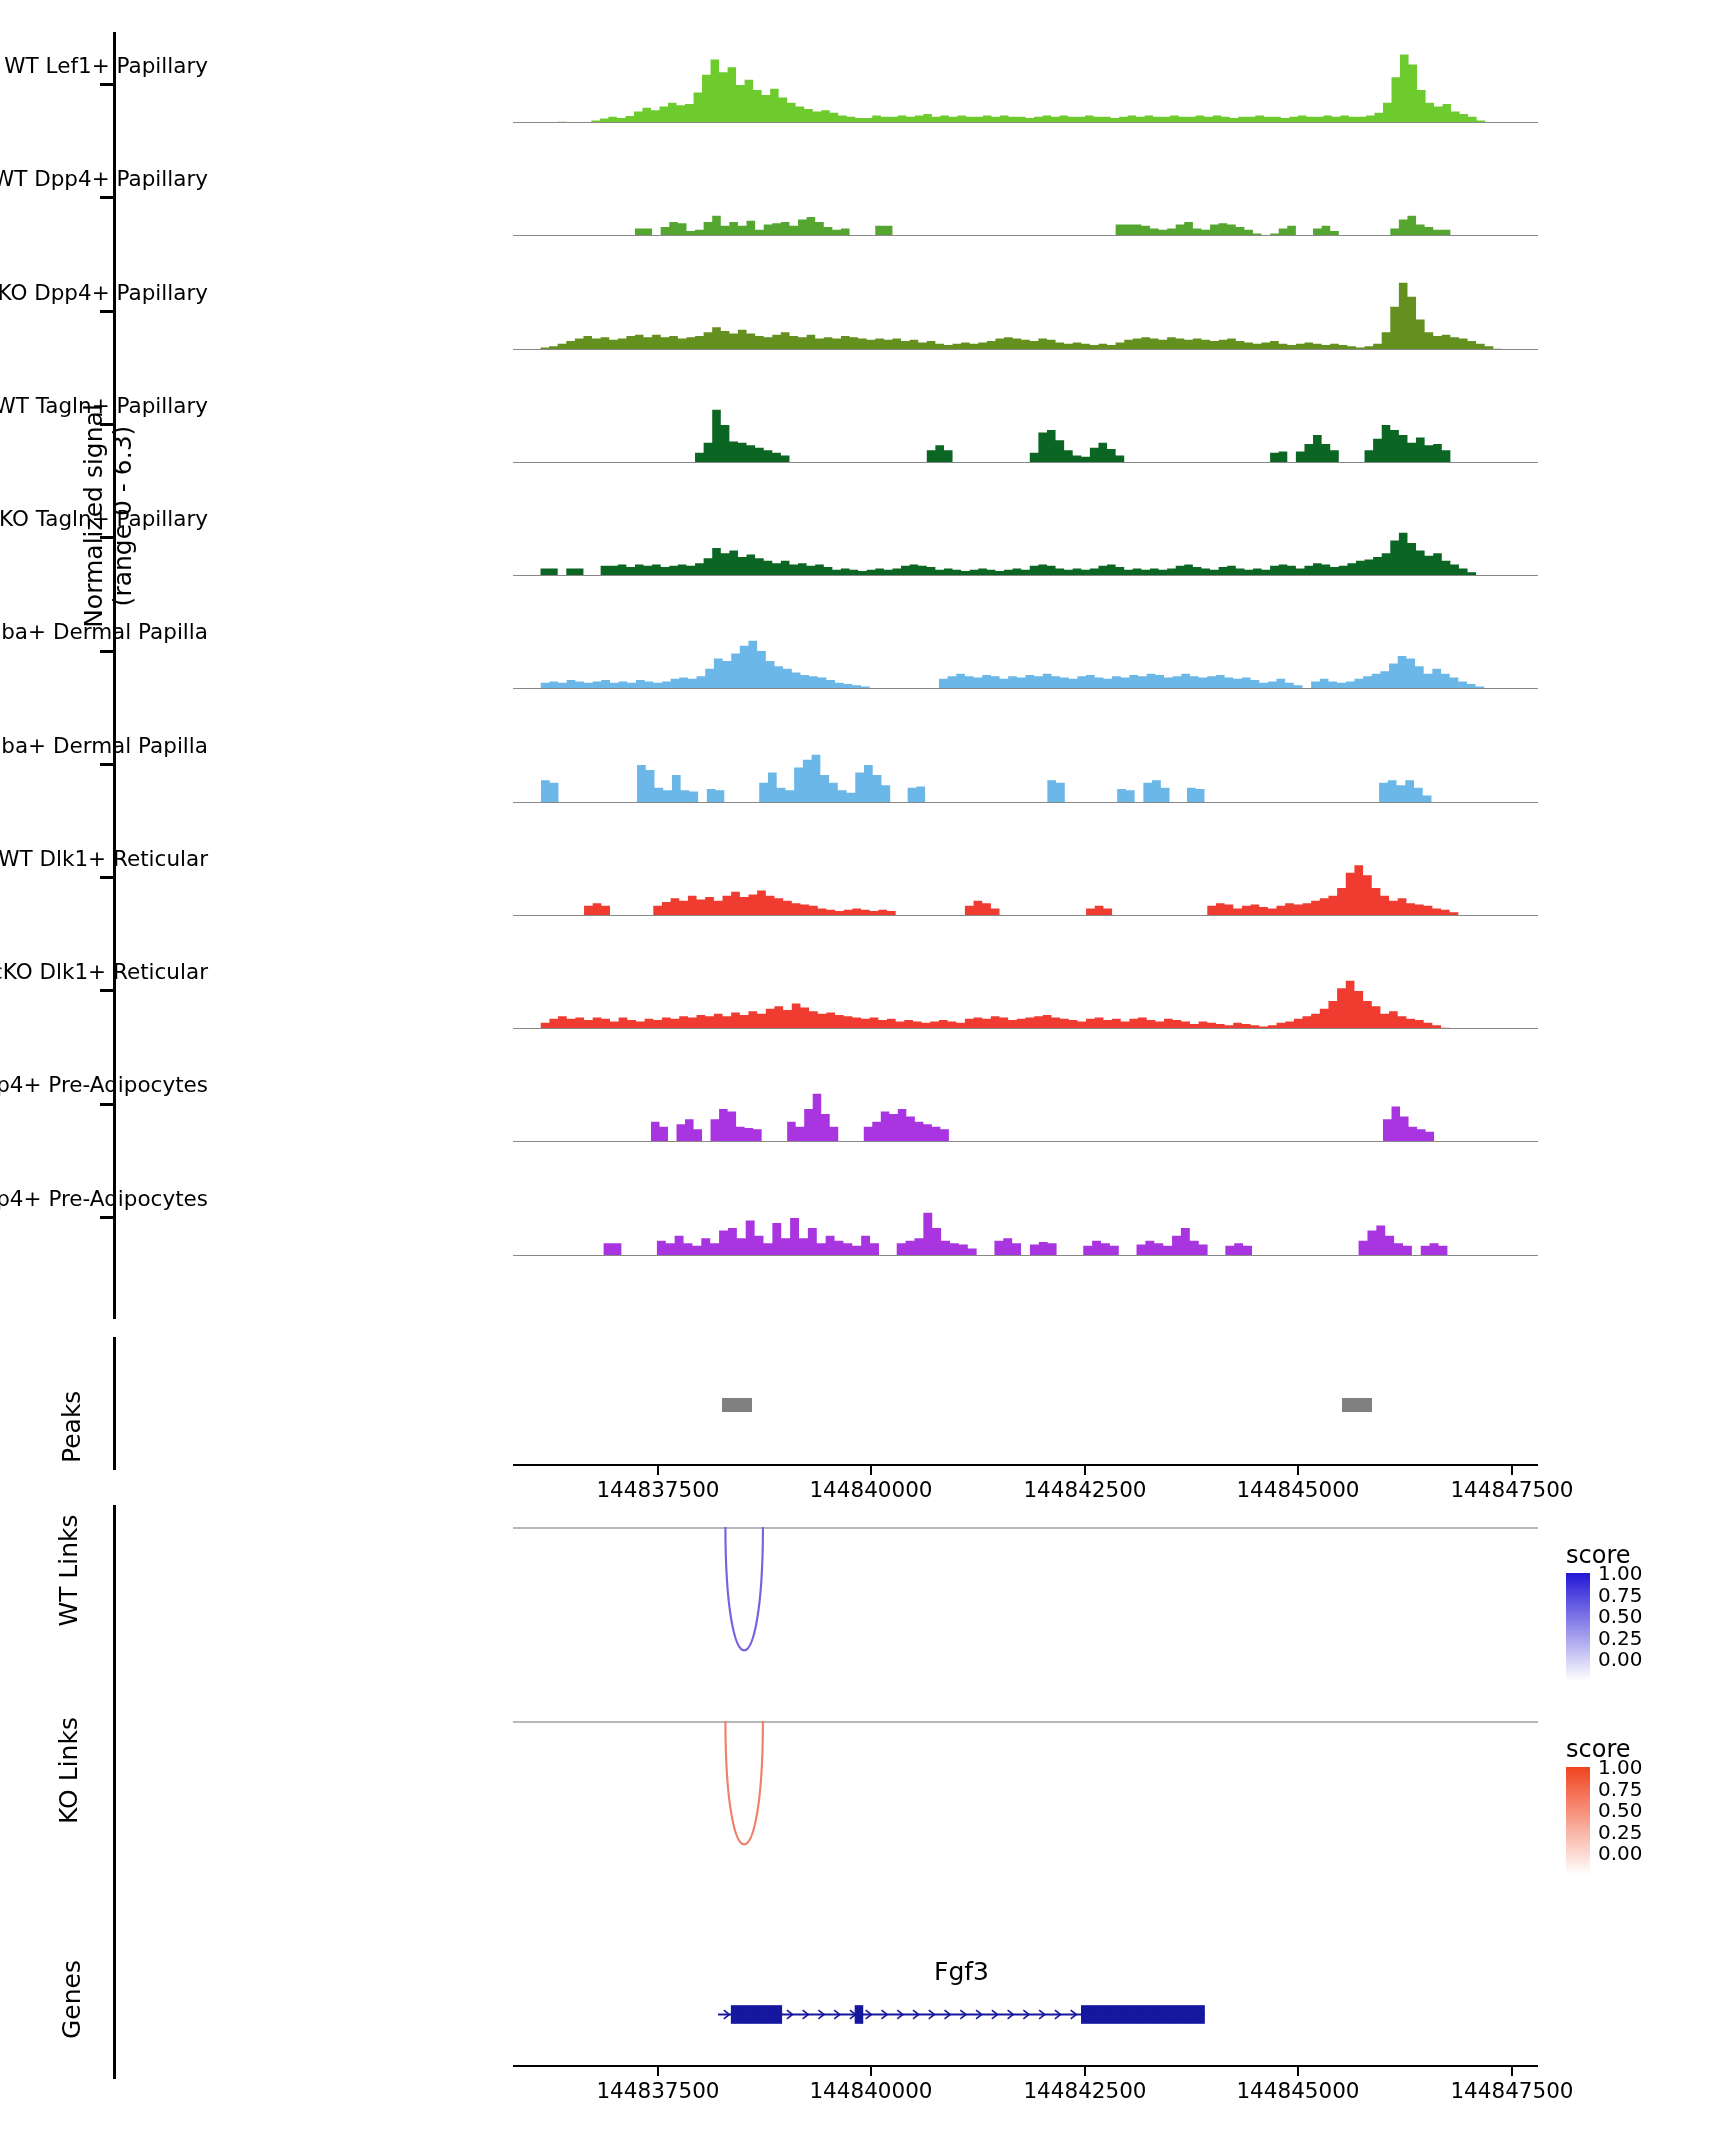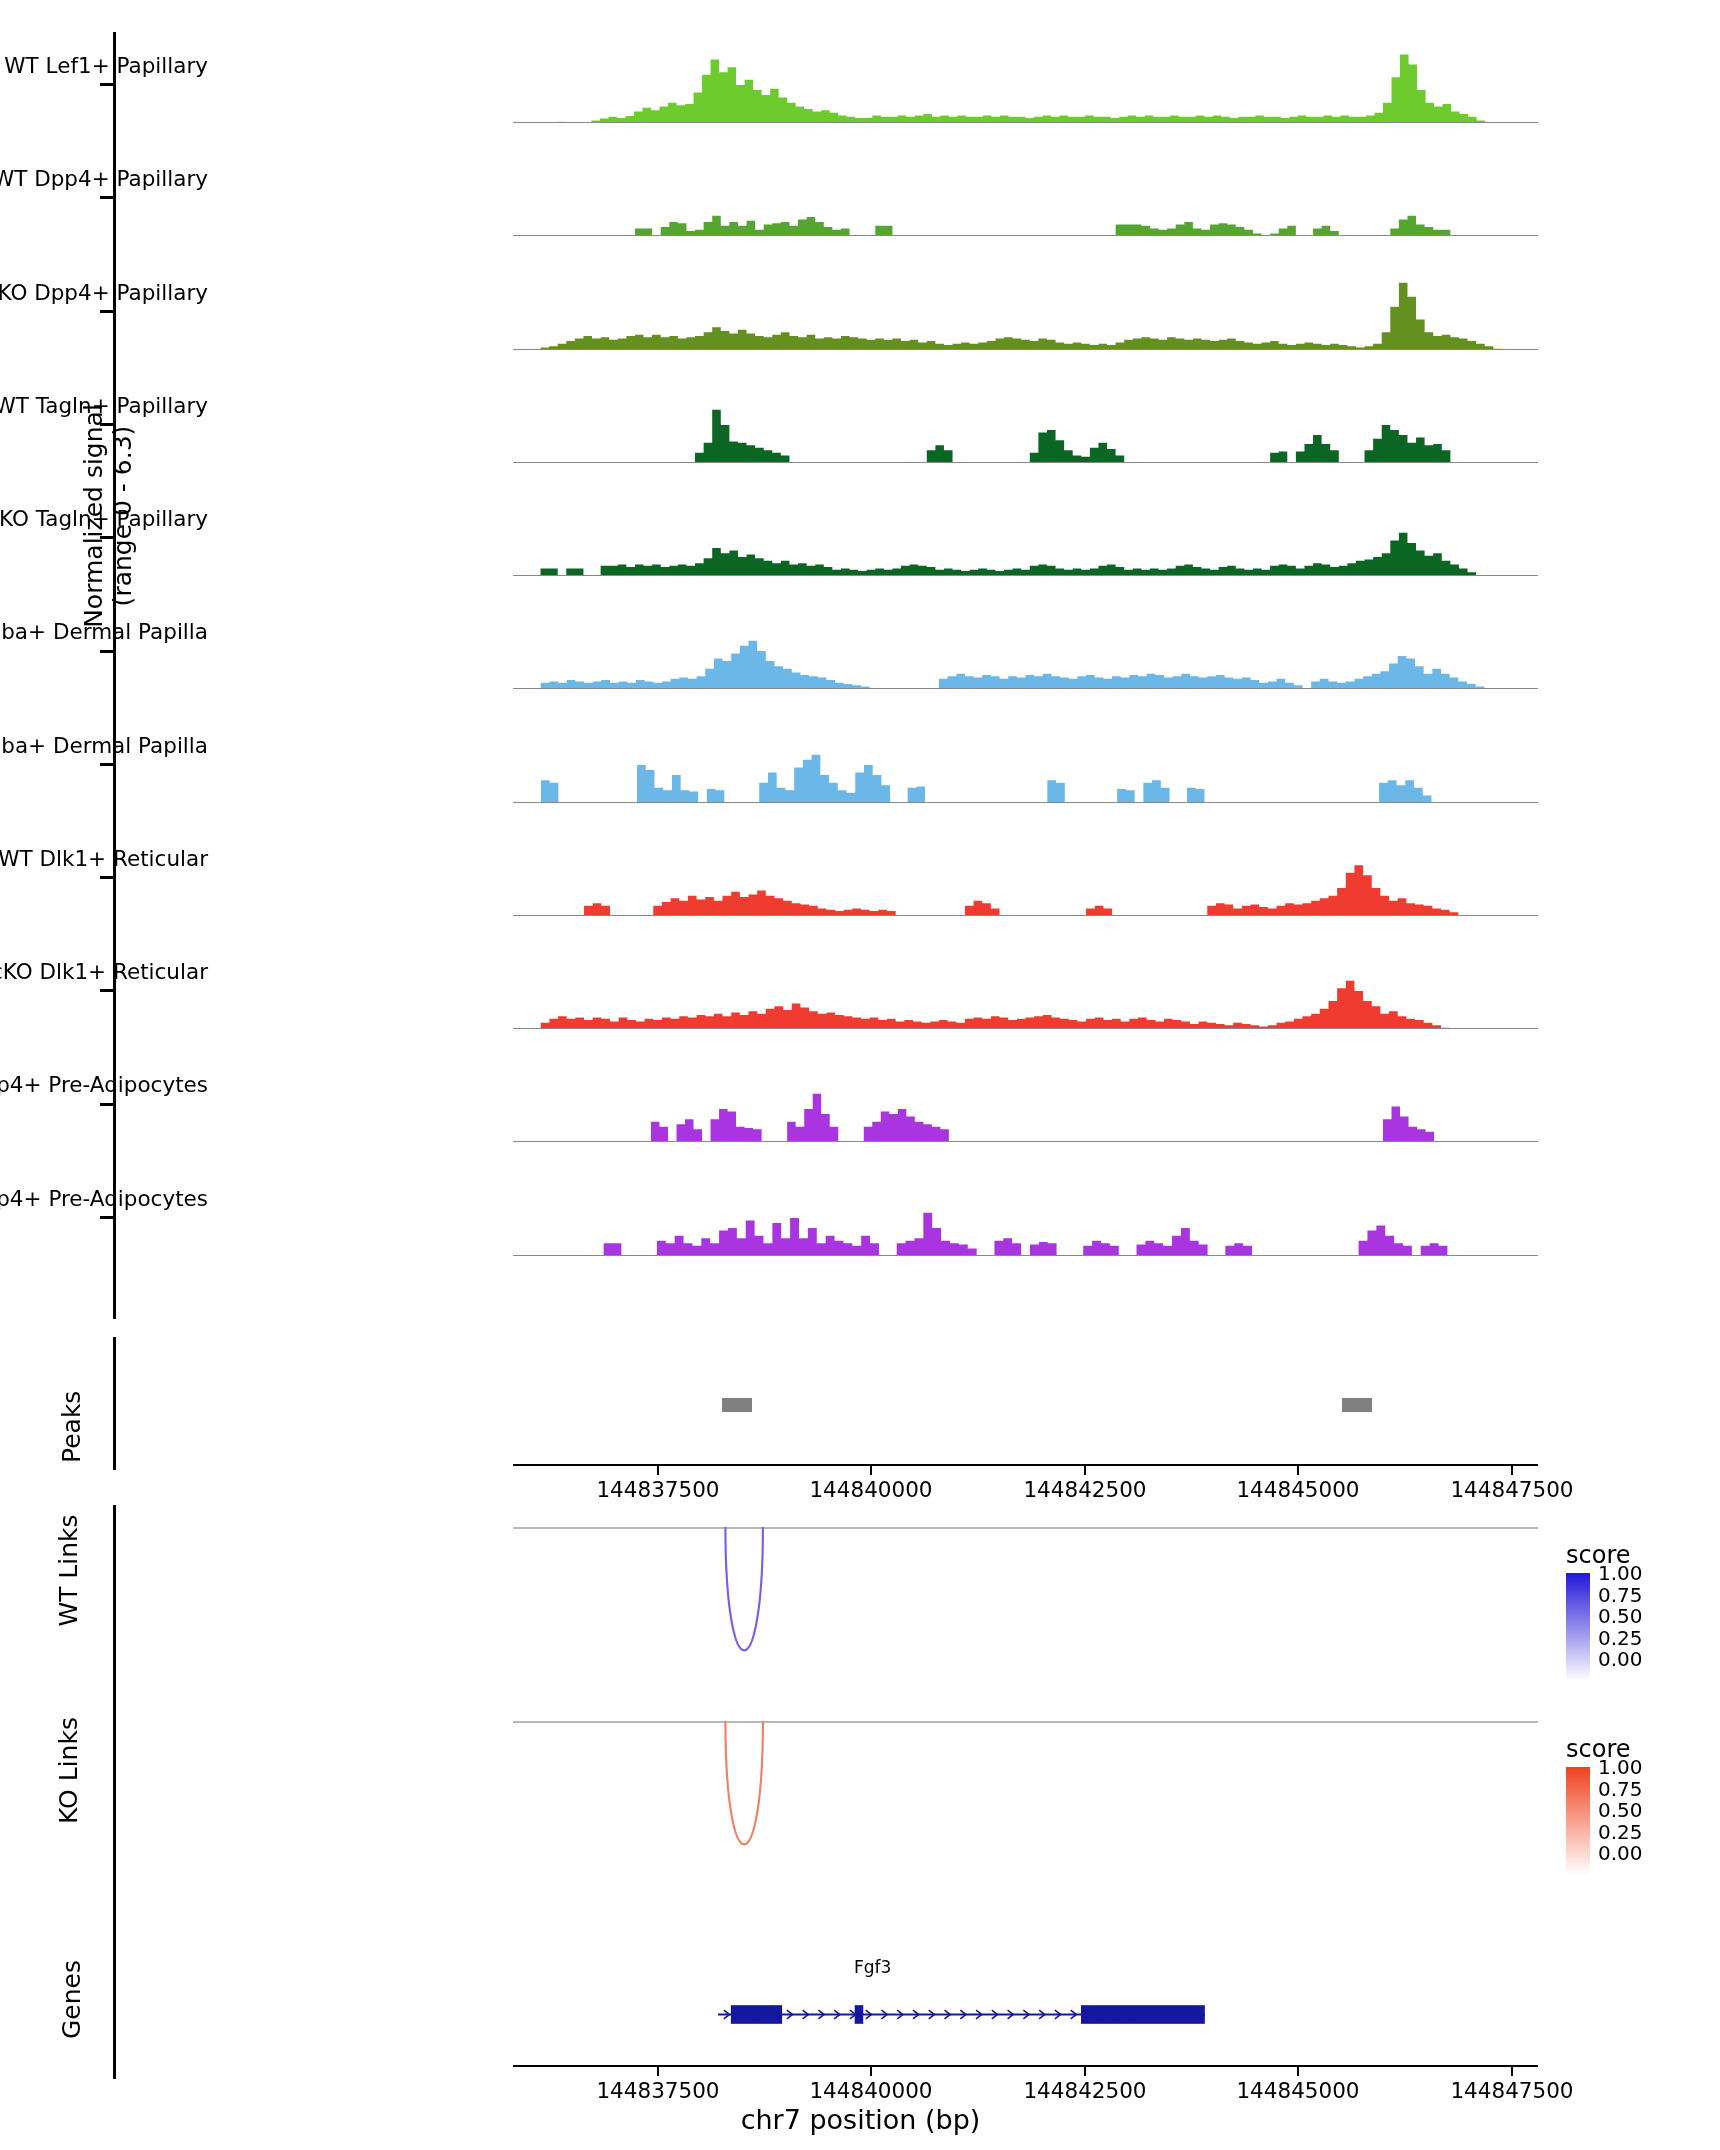--- a/index.html
+++ b/index.html
@@ -56,21 +56,21 @@
   .legend .ltitle{font-size:24px;margin-bottom:4.3px;}
   .legend .lbody{position:relative;height:108px;}
   .legend .lbar{position:absolute;left:0;top:0;width:24.4px;height:108px;}
   .legend .lticks{position:absolute;left:32px;top:-10px;width:129px;}
   .legend .lticks div{font-size:20px;line-height:21.5px;}
 
   
   #genes-spine{position:absolute;left:113px;top:1893px;width:2.9px;height:186px;background:#000;}
   #genes-label{position:absolute;left:14.3px;top:1928px;width:115px;}
   #genes-label span{display:block;font-size:25px;transform:rotate(-90deg);transform-origin:50% 50%;margin-top:39px;}
-  #gene-name{position:absolute;font-size:17px;text-align:left;width:215px;}
+  #gene-name{position:absolute;font-size:25px;text-align:center;width:215px;}
   #gene-model{position:absolute;left:513px;width:1025px;height:43px;}
   #xtitle{position:absolute;width:1721px;text-align:center;font-size:27px;}
 </style>
 </head>
 <body>
 
 <div class="root">
 
   <div id="cov-spine"></div>
 
@@ -281,21 +281,20 @@
       <div class="xlabel" style="left: 565px; top: 2078px;">144837500</div>
       <div style="position: absolute; left: 870px; top: 2067px; width: 2.2px; height: 8.6px; background: rgb(0, 0, 0);"></div>
       <div class="xlabel" style="left: 778px; top: 2078px;">144840000</div>
       <div style="position: absolute; left: 1084px; top: 2067px; width: 2.2px; height: 8.6px; background: rgb(0, 0, 0);"></div>
       <div class="xlabel" style="left: 992px; top: 2078px;">144842500</div>
       <div style="position: absolute; left: 1297px; top: 2067px; width: 2.2px; height: 8.6px; background: rgb(0, 0, 0);"></div>
       <div class="xlabel" style="left: 1205px; top: 2078px;">144845000</div>
       <div style="position: absolute; left: 1511px; top: 2067px; width: 2.2px; height: 8.6px; background: rgb(0, 0, 0);"></div>
       <div class="xlabel" style="left: 1419px; top: 2078px;">144847500</div>
     </div>
-  <div id="xtitle" style="left:0;top:2104px;">chr7 position (bp)</div>
 
 <div class="cov-tick" style="top: 83px;"></div>
     <div class="cov-tick" style="top: 196px;"></div>
     <div class="cov-tick" style="top: 310px;"></div>
     <div class="cov-tick" style="top: 423px;"></div>
     <div class="cov-tick" style="top: 536px;"></div>
     <div class="cov-tick" style="top: 650px;"></div>
     <div class="cov-tick" style="top: 763px;"></div>
     <div class="cov-tick" style="top: 876px;"></div>
     <div class="cov-tick" style="top: 989px;"></div>

